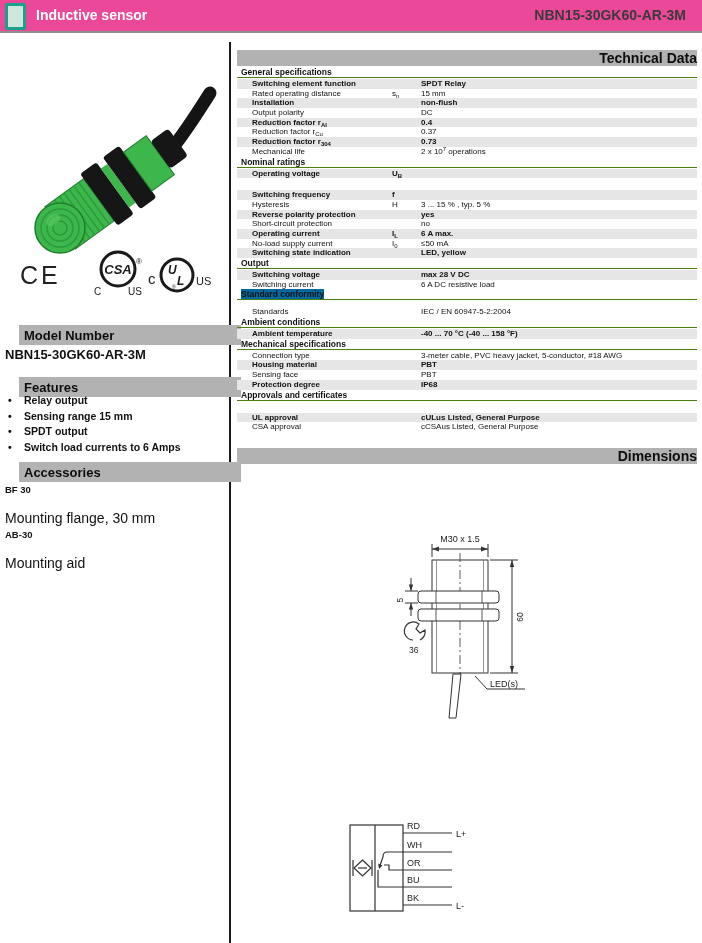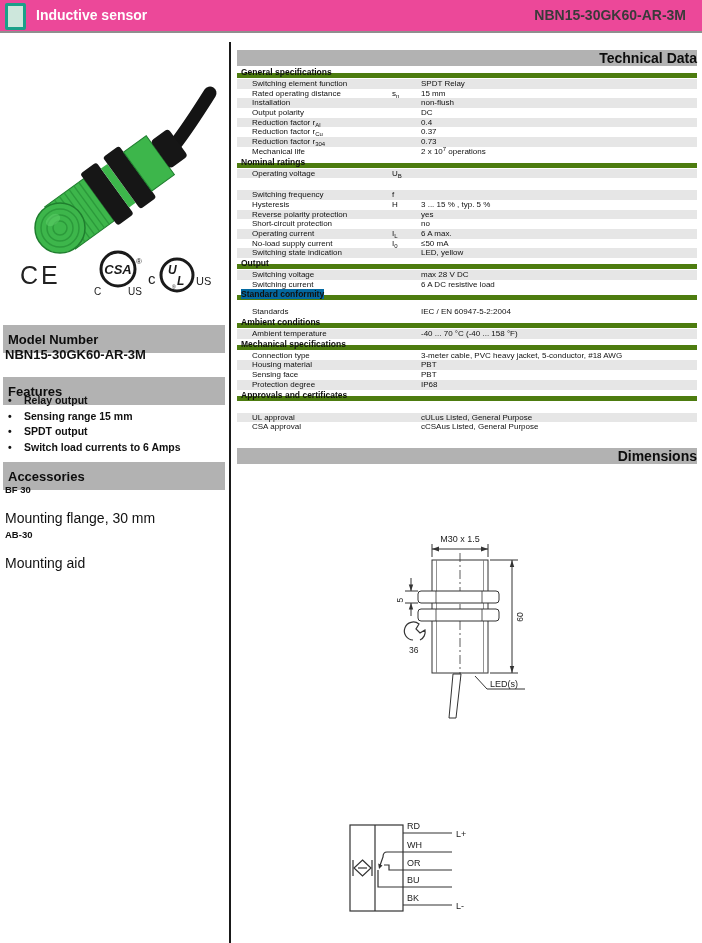--- a/index.html
+++ b/index.html
@@ -21,42 +21,42 @@
   .hdr-title { position:absolute; left:36px; top:7px; font-size:14px; font-weight:bold; color:#fff; }
   .hdr-model { position:absolute; right:16px; top:7px; font-size:14px; font-weight:bold; color:#3a3a3a; }
   
   .v-divider { position:absolute; left:229px; top:42px; width:2px; height:901px; background:#1a1a1a; }
   
   .bar {
     background:#b2b2b2; color:#0d0d0d; font-weight:bold;
     display:flex; align-items:center; padding-left:5px;
   }
   .bar.right { position:absolute; left:237px; width:460px; height:16px; font-size:14px;justify-content:flex-end; }
-  .bar.left  { position:absolute; left:3px;  width:222px; height:28px; font-size:13px; }
+  .bar.left  { position:absolute; left:19px;  width:222px; height:20px; font-size:13px; }
   
   .model-text { position:absolute; left:5px; top:347px; font-size:13px; font-weight:bold; }
   .features-list { position:absolute; left:6px; top:395px; width:218px; }
   .feature-item { display:flex; font-size:10.5px; font-weight:bold; margin-bottom:4.5px; line-height:11px; }
   .feature-item .dot { width:18px; padding-left:2px; }
   .acc-list { position:absolute; left:5px; top:481px; width:218px; }
   .acc-name { font-size:9.5px; font-weight:bold; margin-top:3px; }
   .acc-desc { font-size:14px; margin-top:15px; margin-bottom:3px; }
   
   .tech-table { position:absolute; left:237px; top:67px; width:460px; }
   .sec-h {
     font-size:8.5px; font-weight:bold; line-height:10px; height:11px;
-    padding-left:4px; border-bottom:5px solid #4d7c0f; margin-bottom:1px;
+    padding-left:4px; border-bottom:1px solid #4d7c0f; margin-bottom:1px;
   }
   .sec-h .hl { background:#0369a1; }
   .row {
     display:grid; grid-template-columns:140px 29px 1fr;
     padding-left:15px; height:9.7px; font-size:8px; line-height:9.7px;
     white-space:nowrap; overflow:visible;
   }
-  .row.shaded { background:#e6e6e6; }
+  .row.shaded { background:#e6e6e6;font-weight:bold; }
   sub { font-size:6px; vertical-align:-1.5px; line-height:0; }
   sup { font-size:6px; vertical-align:3px; line-height:0; }
   svg text { font-family:"Liberation Sans","DejaVu Sans",sans-serif; }
   .abs { position:absolute; }
 </style>
 </head>
 <body>
 
 <div class="page">
 

